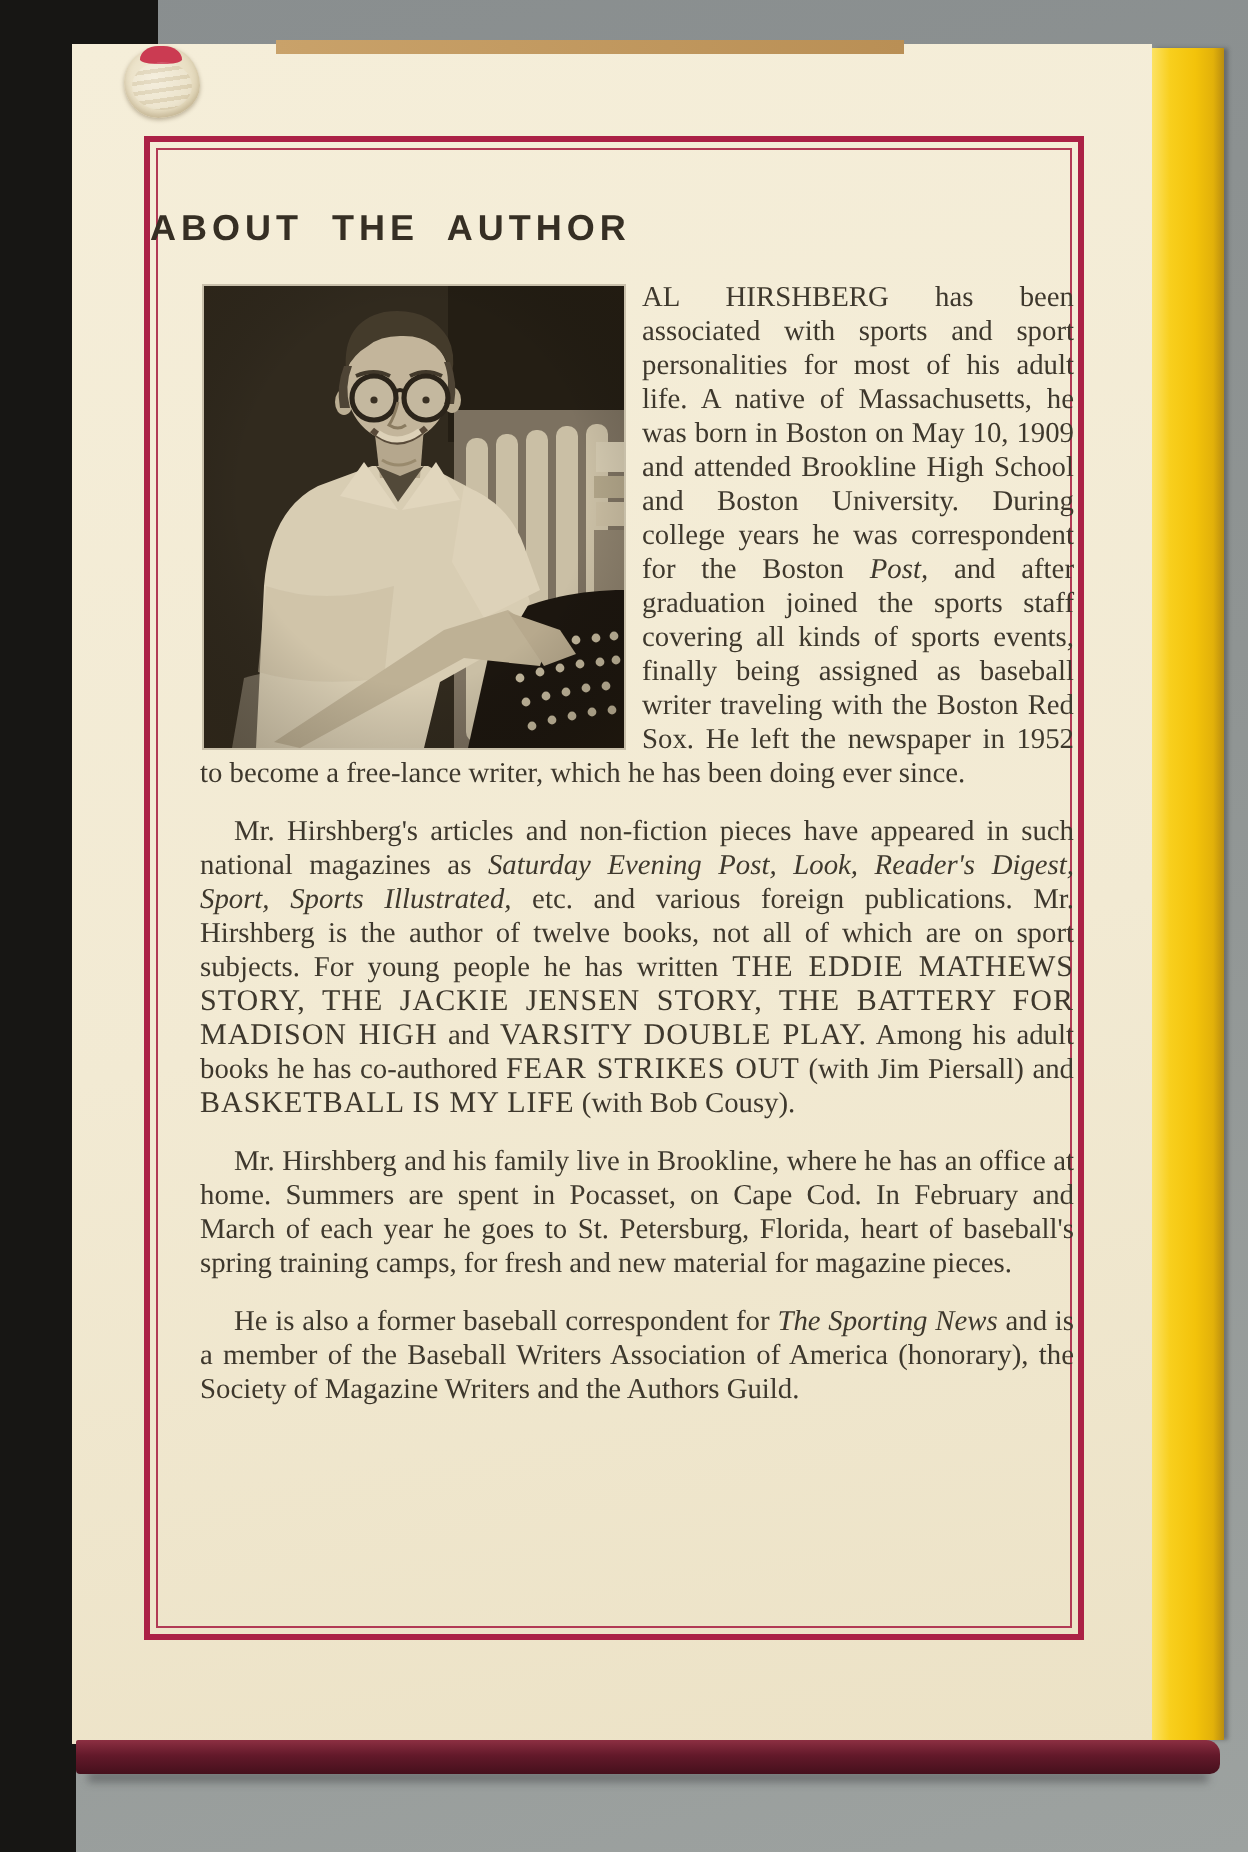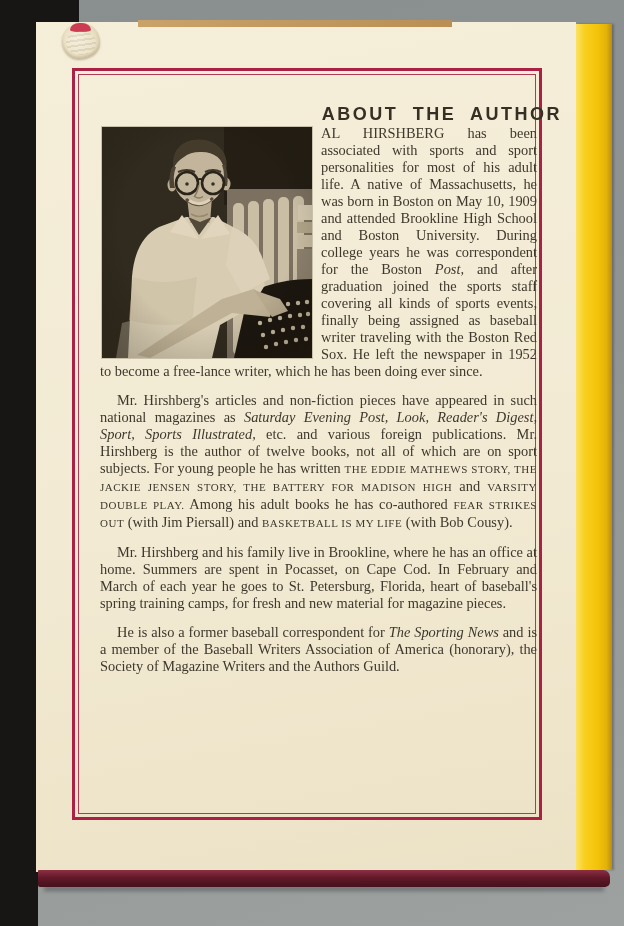--- a/index.html
+++ b/index.html
@@ -19,31 +19,31 @@
   .bottom-edge{position:absolute;left:2px;top:848px;width:572px;height:17px;
           background:linear-gradient(180deg,#8c2f42 0%,#63192a 45%,#45101c 100%);
           border-radius:1px 7px 5px 2px;}
   .book-shadow{position:absolute;left:8px;top:864px;width:560px;height:5px;
           background:rgba(35,35,40,.4);filter:blur(2px);}
   .border-outer{position:absolute;left:36px;top:46px;width:470px;height:752px;
           border:3px solid #ab2146;box-sizing:border-box;}
   .border-inner{position:absolute;left:3px;top:3px;right:3px;bottom:3px;
           border:1.5px solid #b23a55;pointer-events:none;}
   .content{position:absolute;left:25px;top:0;width:437px;}
-  .title{margin:33px -25px 0 -25px;text-align:right;
+  .title{margin:33px -25px 0 -25px;text-align:left;
          font-family:"Liberation Sans","DejaVu Sans",sans-serif;font-weight:bold;
          font-size:18px;line-height:21px;letter-spacing:2.5px;word-spacing:7px;color:#362f24;}
-  .body{font-size:14.4px;line-height:17px;text-align:justify;color:#3e382d;}
+  .body{margin-top:16px;font-size:14.4px;line-height:17px;text-align:justify;color:#3e382d;}
   .photo{float:left;width:210px;height:231px;margin:2px 9px 5px 2px;
          box-shadow:0 0 0 1px rgba(70,58,38,.25);}
   .photo svg{display:block;width:210px;height:231px;}
   .body p{margin:0 0 12px 0;}
   .body p.indent{text-indent:17px;}
   .seg-italic{font-style:italic;}
-  .seg-smallcaps{font-size:11px;letter-spacing:.5px;}
+  .seg-smallcaps{font-size:15px;letter-spacing:.5px;}
   .sticker{position:absolute;left:62px;top:23px;width:38px;height:36px;
          border-radius:52% 48% 55% 45%/50% 55% 45% 50%;
          background:radial-gradient(circle at 40% 45%,#f3ecd8 0%,#e9dfc4 55%,#d6caa8 100%);
          box-shadow:0 1px 2px rgba(80,60,30,.35), inset 0 -2px 3px rgba(120,95,50,.28);}
   .sticker::before{content:"";position:absolute;left:8px;top:0px;width:21px;height:9px;
          border-radius:50% 50% 40% 40%/85% 85% 30% 30%;background:#cb3b52;}
   .sticker::after{content:"";position:absolute;left:4px;right:4px;top:8px;bottom:4px;
          border-radius:50%;opacity:.5;
          background:repeating-linear-gradient(172deg,rgba(140,115,70,.25) 0 2px,rgba(255,255,255,.3) 2px 5px);}
 </style>

